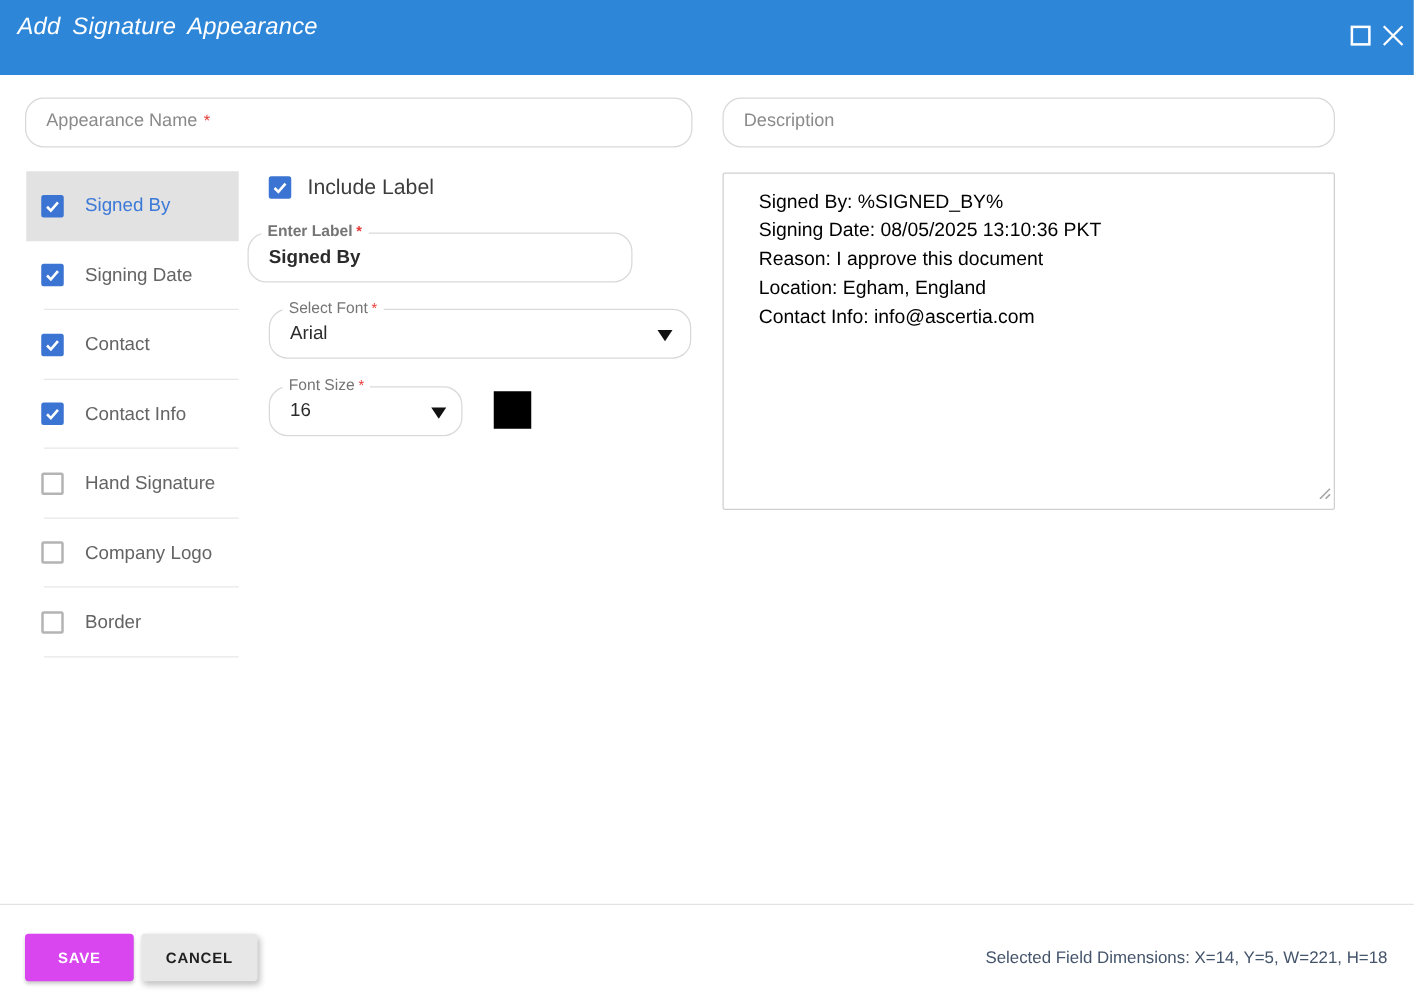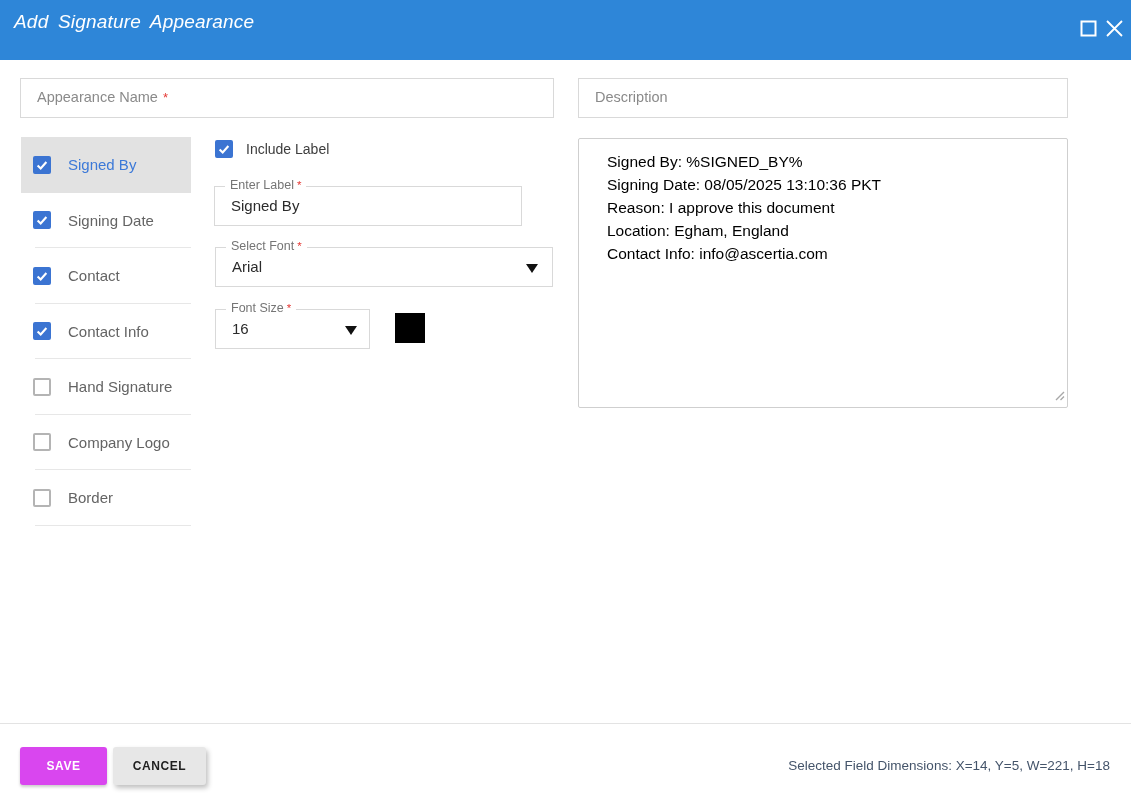--- a/index.html
+++ b/index.html
@@ -9,21 +9,21 @@
   
   .titlebar { position:absolute; left:0; top:0; width:1131px; height:60px; background:#2e86d8;font-style:italic; }
   .titlebar .title { position:absolute; left:14px; top:11px; color:#fff; font-size:19px;
                      font-weight:500; letter-spacing:.2px; word-spacing:4px; }
   .win-btn { position:absolute; top:17px; width:22px; height:22px; display:flex;
              align-items:center; justify-content:center; cursor:pointer; }
   .btn-max { right:32px; }
   .btn-close { right:6px; }
 
   
-  .field { position:absolute; height:40px; border:1px solid #d9d9d9; border-radius:0;
+  .field { position:absolute; height:40px; border:1px solid #d9d9d9; border-radius:15px;
            background:#fff; }
   .field .ph { position:absolute; left:16px; top:10px; font-size:14.5px; color:#8a8a8a; }
   .field .val { position:absolute; left:16px; top:10px; font-size:15px; color:#2b2b2b; }
   .field .float-label { position:absolute; left:10px; top:-9px; background:#fff;
                         padding:0 5px; font-size:12.5px; color:#757575; white-space:nowrap; }
   .req { color:#e53935; margin-left:5px; font-size:13px; }
   .req-sm { color:#e53935; margin-left:3px; font-size:11.5px; }
   .dd-arrow { position:absolute; top:16px; width:0; height:0;
               border-left:6.5px solid transparent; border-right:6.5px solid transparent;
               border-top:9px solid #111; }
@@ -41,21 +41,21 @@
   .side-item { position:relative; height:55.5px; display:flex; align-items:center;
                padding-left:12px; cursor:pointer; }
   .side-item .lbl { margin-left:17px; font-size:15px; color:#646464; }
   .side-item.selected { background:#e2e2e2; }
   .side-item.selected .lbl { color:#3c79d8; }
   .side-item:not(:first-child)::after { content:""; position:absolute; left:14px; right:0;
                bottom:0; border-bottom:1px solid #e7e7e7; }
 
   
   .include-row { position:absolute; left:215px; top:140px; display:flex; align-items:center; }
-  .include-row .lbl { margin-left:13px; font-size:14px; color:#3d3d3d; }
+  .include-row .lbl { margin-left:13px; font-size:17px; color:#3d3d3d; }
 
   
   .preview { position:absolute; left:578px; top:138px; width:490px; height:270px;
              border:1px solid #cfcfcf; border-radius:2px; background:#fff;
              padding:11px 28px; cursor:text; }
   .preview .pline { font-size:15.5px; color:#000; line-height:23px; white-space:nowrap; }
   .grip { position:absolute; right:2px; bottom:2px; cursor:nwse-resize; }
 
   
   .footer-divider { position:absolute; left:0; top:723px; width:1131px; height:0;
@@ -154,21 +154,21 @@
 
 <div class="include-row">
   <span class="cbx checked">
     <svg width="14" height="14" viewBox="0 0 16 16">
         <path d="M3 8.5 L6.5 12 L13 4.5" stroke="#fff" stroke-width="2.4" fill="none"></path>
       </svg>
   </span>
   <span class="lbl">Include Label</span>
 </div>
 
-<div class="field" style="left:214px; top:186px; width:308px;">
+<div class="field" style="left:198px; top:186px; width:308px;font-weight:bold;">
   <span class="float-label">
     <span>Enter Label</span><span class="req-sm">*</span>
   </span>
   <span class="val">Signed By</span>
 </div>
 
 <div class="field" style="left:215px; top:247px; width:338px;">
   <span class="float-label">
     <span>Select Font</span><span class="req-sm">*</span>
   </span>

